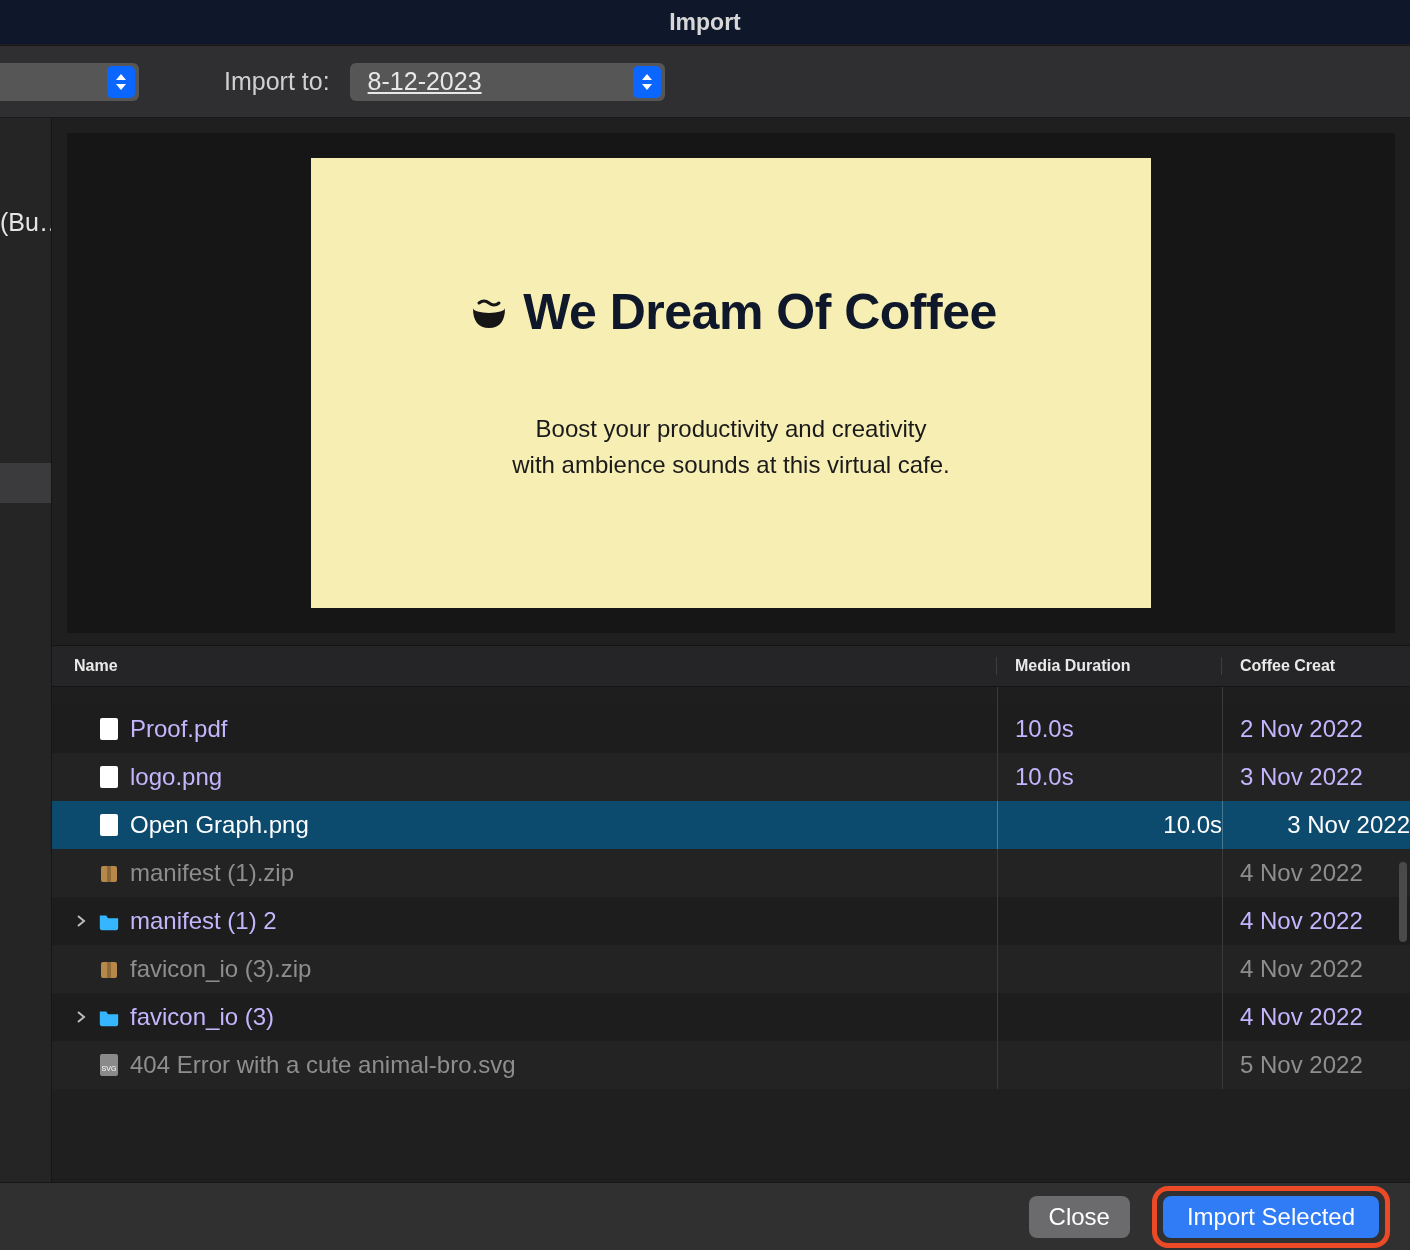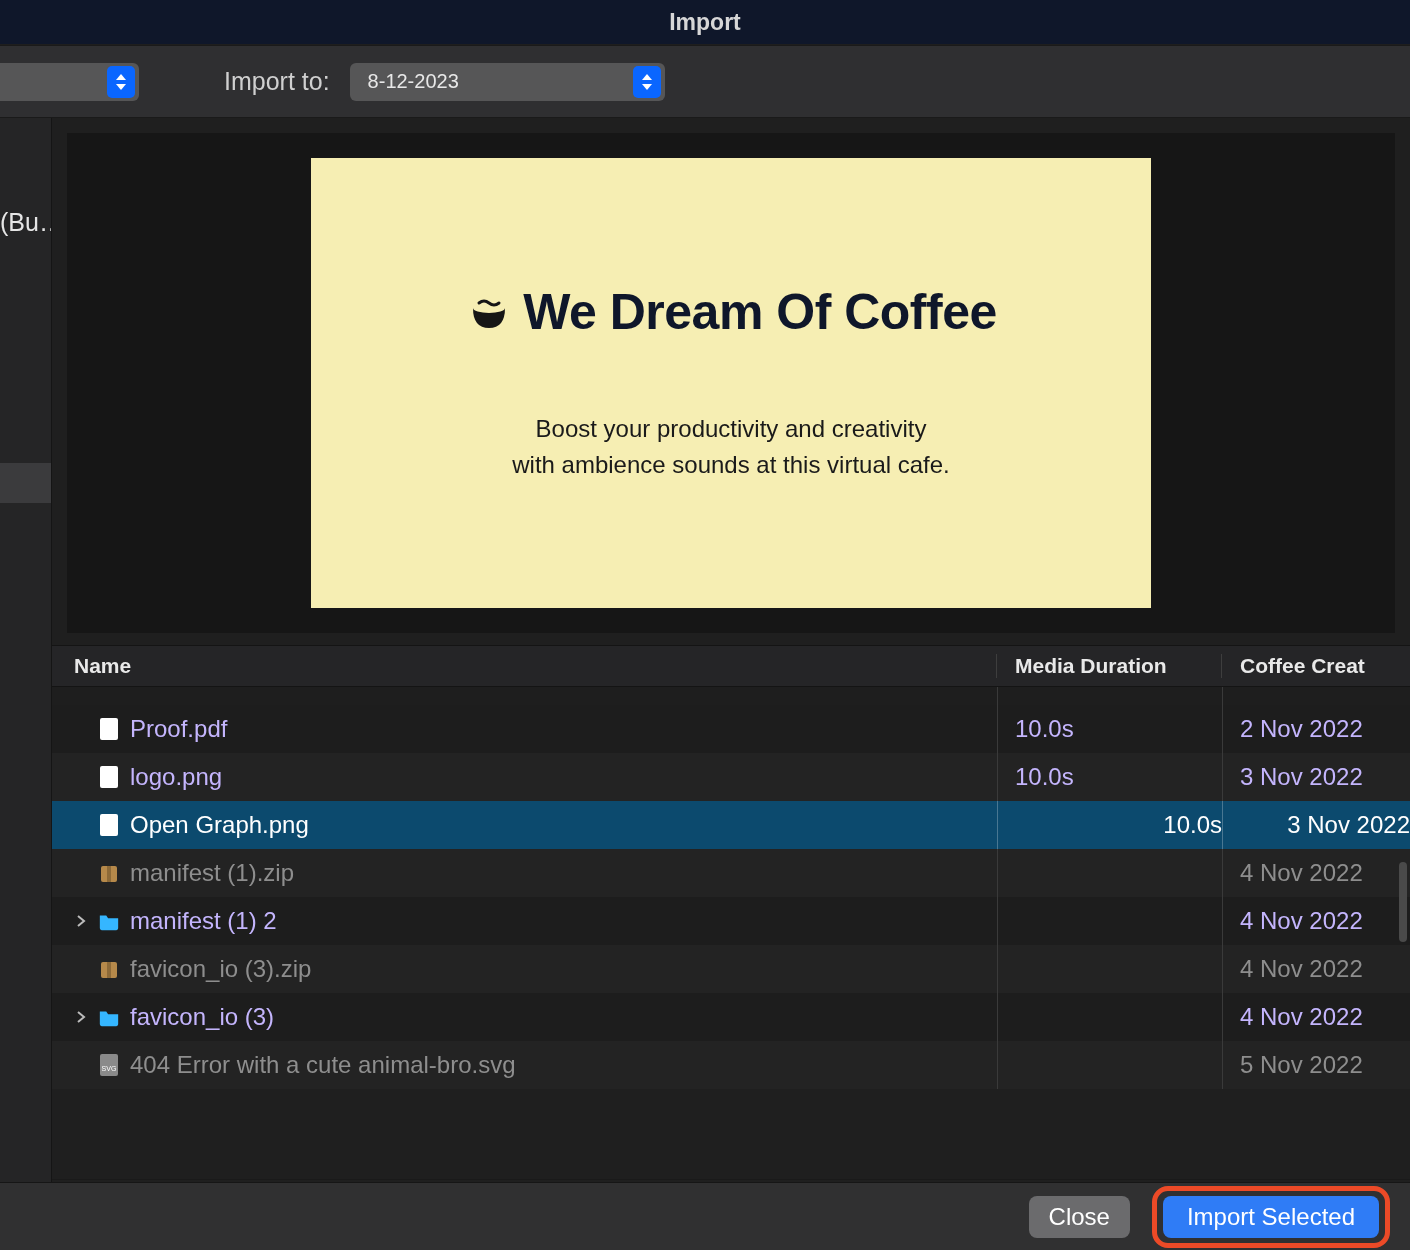--- a/index.html
+++ b/index.html
@@ -76,22 +76,23 @@
     height: 38px;
     background: #565657;
     border-radius: 6px;
     display: flex;
     align-items: center;
     padding: 0 4px 0 18px;
     gap: 10px;
   }
   .dropdown-wide .dd-text {
     color: #e8e8e8;
-    font-size: 20px;
+    font-size: 25px;
     min-width: 255px;
+    text-decoration: underline;
   }
 
   
   .sidebar {
     position: absolute;
     left: 0; top: 118px; bottom: 55px;
     width: 52px;
     background: #252526;
     border-right: 1px solid #151515;
     overflow: hidden;
@@ -166,21 +167,21 @@
     flex: 1 1 auto;
     display: flex;
     flex-direction: column;
     overflow: hidden;
   }
   .thead {
     display: flex;
     height: 42px;
     background: #252527;
     color: #e9e9e9;
-    font-size: 21px;
+    font-size: 16px;
     font-weight: 600;
     align-items: center;
     border-top: 1px solid #141414;
     border-bottom: 1px solid #141414;
   }
   .col-name   { width: 945px; padding-left: 22px; border-right: 1px solid #3e3e3e; }
   .col-dur    { width: 225px; padding-left: 18px; border-right: 1px solid #3e3e3e; }
   .col-date   { flex: 1; padding-left: 18px; }
 
   .tbody {

